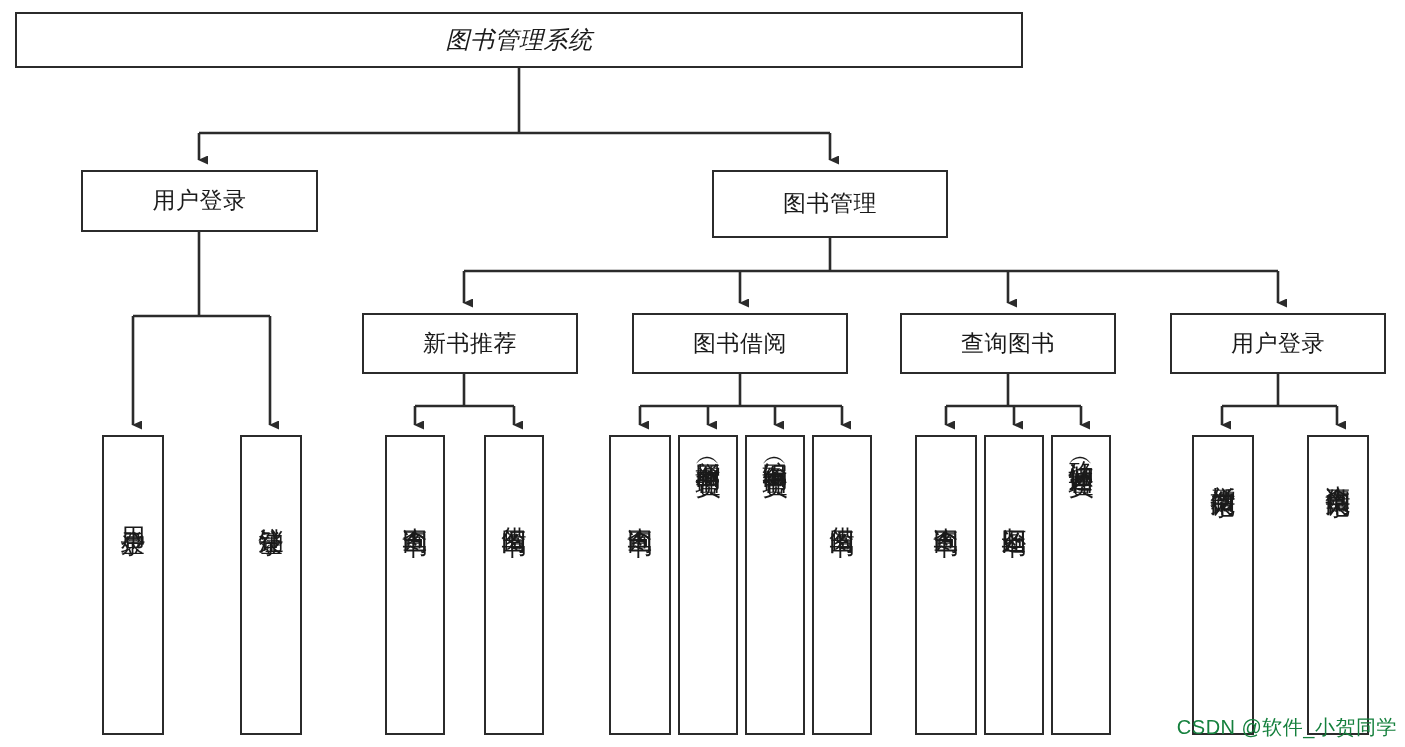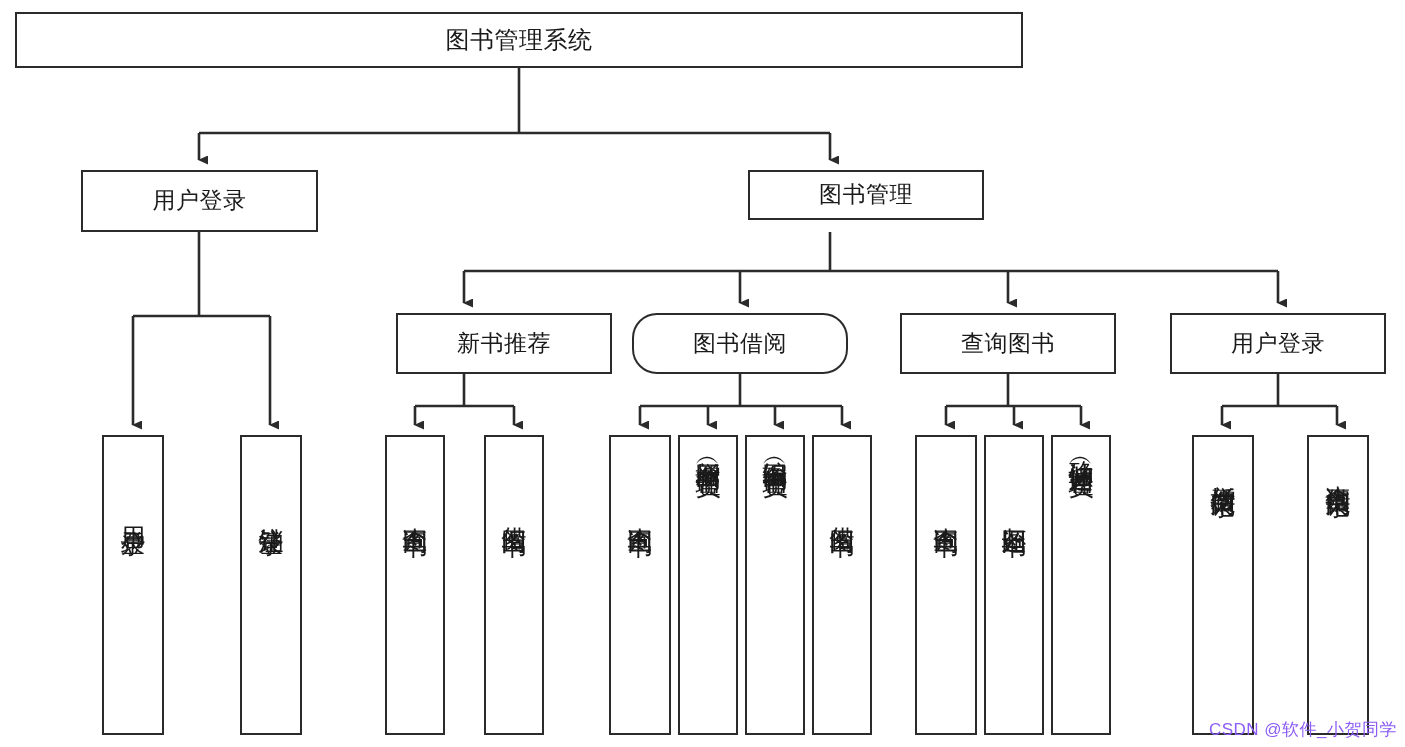--- a/index.html
+++ b/index.html
@@ -41,20 +41,21 @@
     text-align: center;
     line-height: 1.18;
     letter-spacing: 0.5px;
   }
   .node.horiz .node-label {
     writing-mode: horizontal-tb;
     font-size: 23px;
   }
   .node.root .node-label {
     font-size: 24px;
+    font-style: italic;
   }
   .node.vert {
     align-items: flex-start;
     padding-top: 4px;
   }
   .node.vert .node-label {
     writing-mode: vertical-rl;
     text-orientation: upright;
     font-size: 25px;
     line-height: 1.08;
@@ -67,22 +68,22 @@
   .node.vert.short .node-label {
     margin-top: 66px;
   }
   .node.vert.mid .node-label {
     margin-top: 24px;
   }
   #watermark {
     position: absolute;
     right: 8px;
     bottom: 6px;
-    font-size: 17px;
-    color: #8b5cf6;
+    font-size: 20px;
+    color: #15803d;
     white-space: nowrap;
     letter-spacing: 0.5px;
     text-align: center;
   }
 </style>
 </head>
 <body>
 
 <div id="diagram-root">
 
@@ -138,29 +139,29 @@
   </svg>
 
   <div class="node horiz root" style="left:15px; top:12px; width:1008px; height:56px;">
     <span class="node-label">图书管理系统</span>
   </div>
 
   <div class="node horiz" style="left:81px; top:170px; width:237px; height:62px;">
     <span class="node-label">用户登录</span>
   </div>
 
-  <div class="node horiz" style="left:748px; top:170px; width:236px; height:50px;">
+  <div class="node horiz" style="left:712px; top:170px; width:236px; height:68px;">
     <span class="node-label">图书管理</span>
   </div>
 
-  <div class="node horiz" style="left:362px; top:313px; width:216px; height:61px;margin-left:34px;">
+  <div class="node horiz" style="left:362px; top:313px; width:216px; height:61px;">
     <span class="node-label">新书推荐</span>
   </div>
 
-  <div class="node horiz" style="left:632px; top:313px; width:216px; height:61px;border-radius:25px;">
+  <div class="node horiz" style="left:632px; top:313px; width:216px; height:61px;">
     <span class="node-label">图书借阅</span>
   </div>
 
   <div class="node horiz" style="left:900px; top:313px; width:216px; height:61px;">
     <span class="node-label">查询图书</span>
   </div>
 
   <div class="node horiz" style="left:1170px; top:313px; width:216px; height:61px;">
     <span class="node-label">用户登录</span>
   </div>

